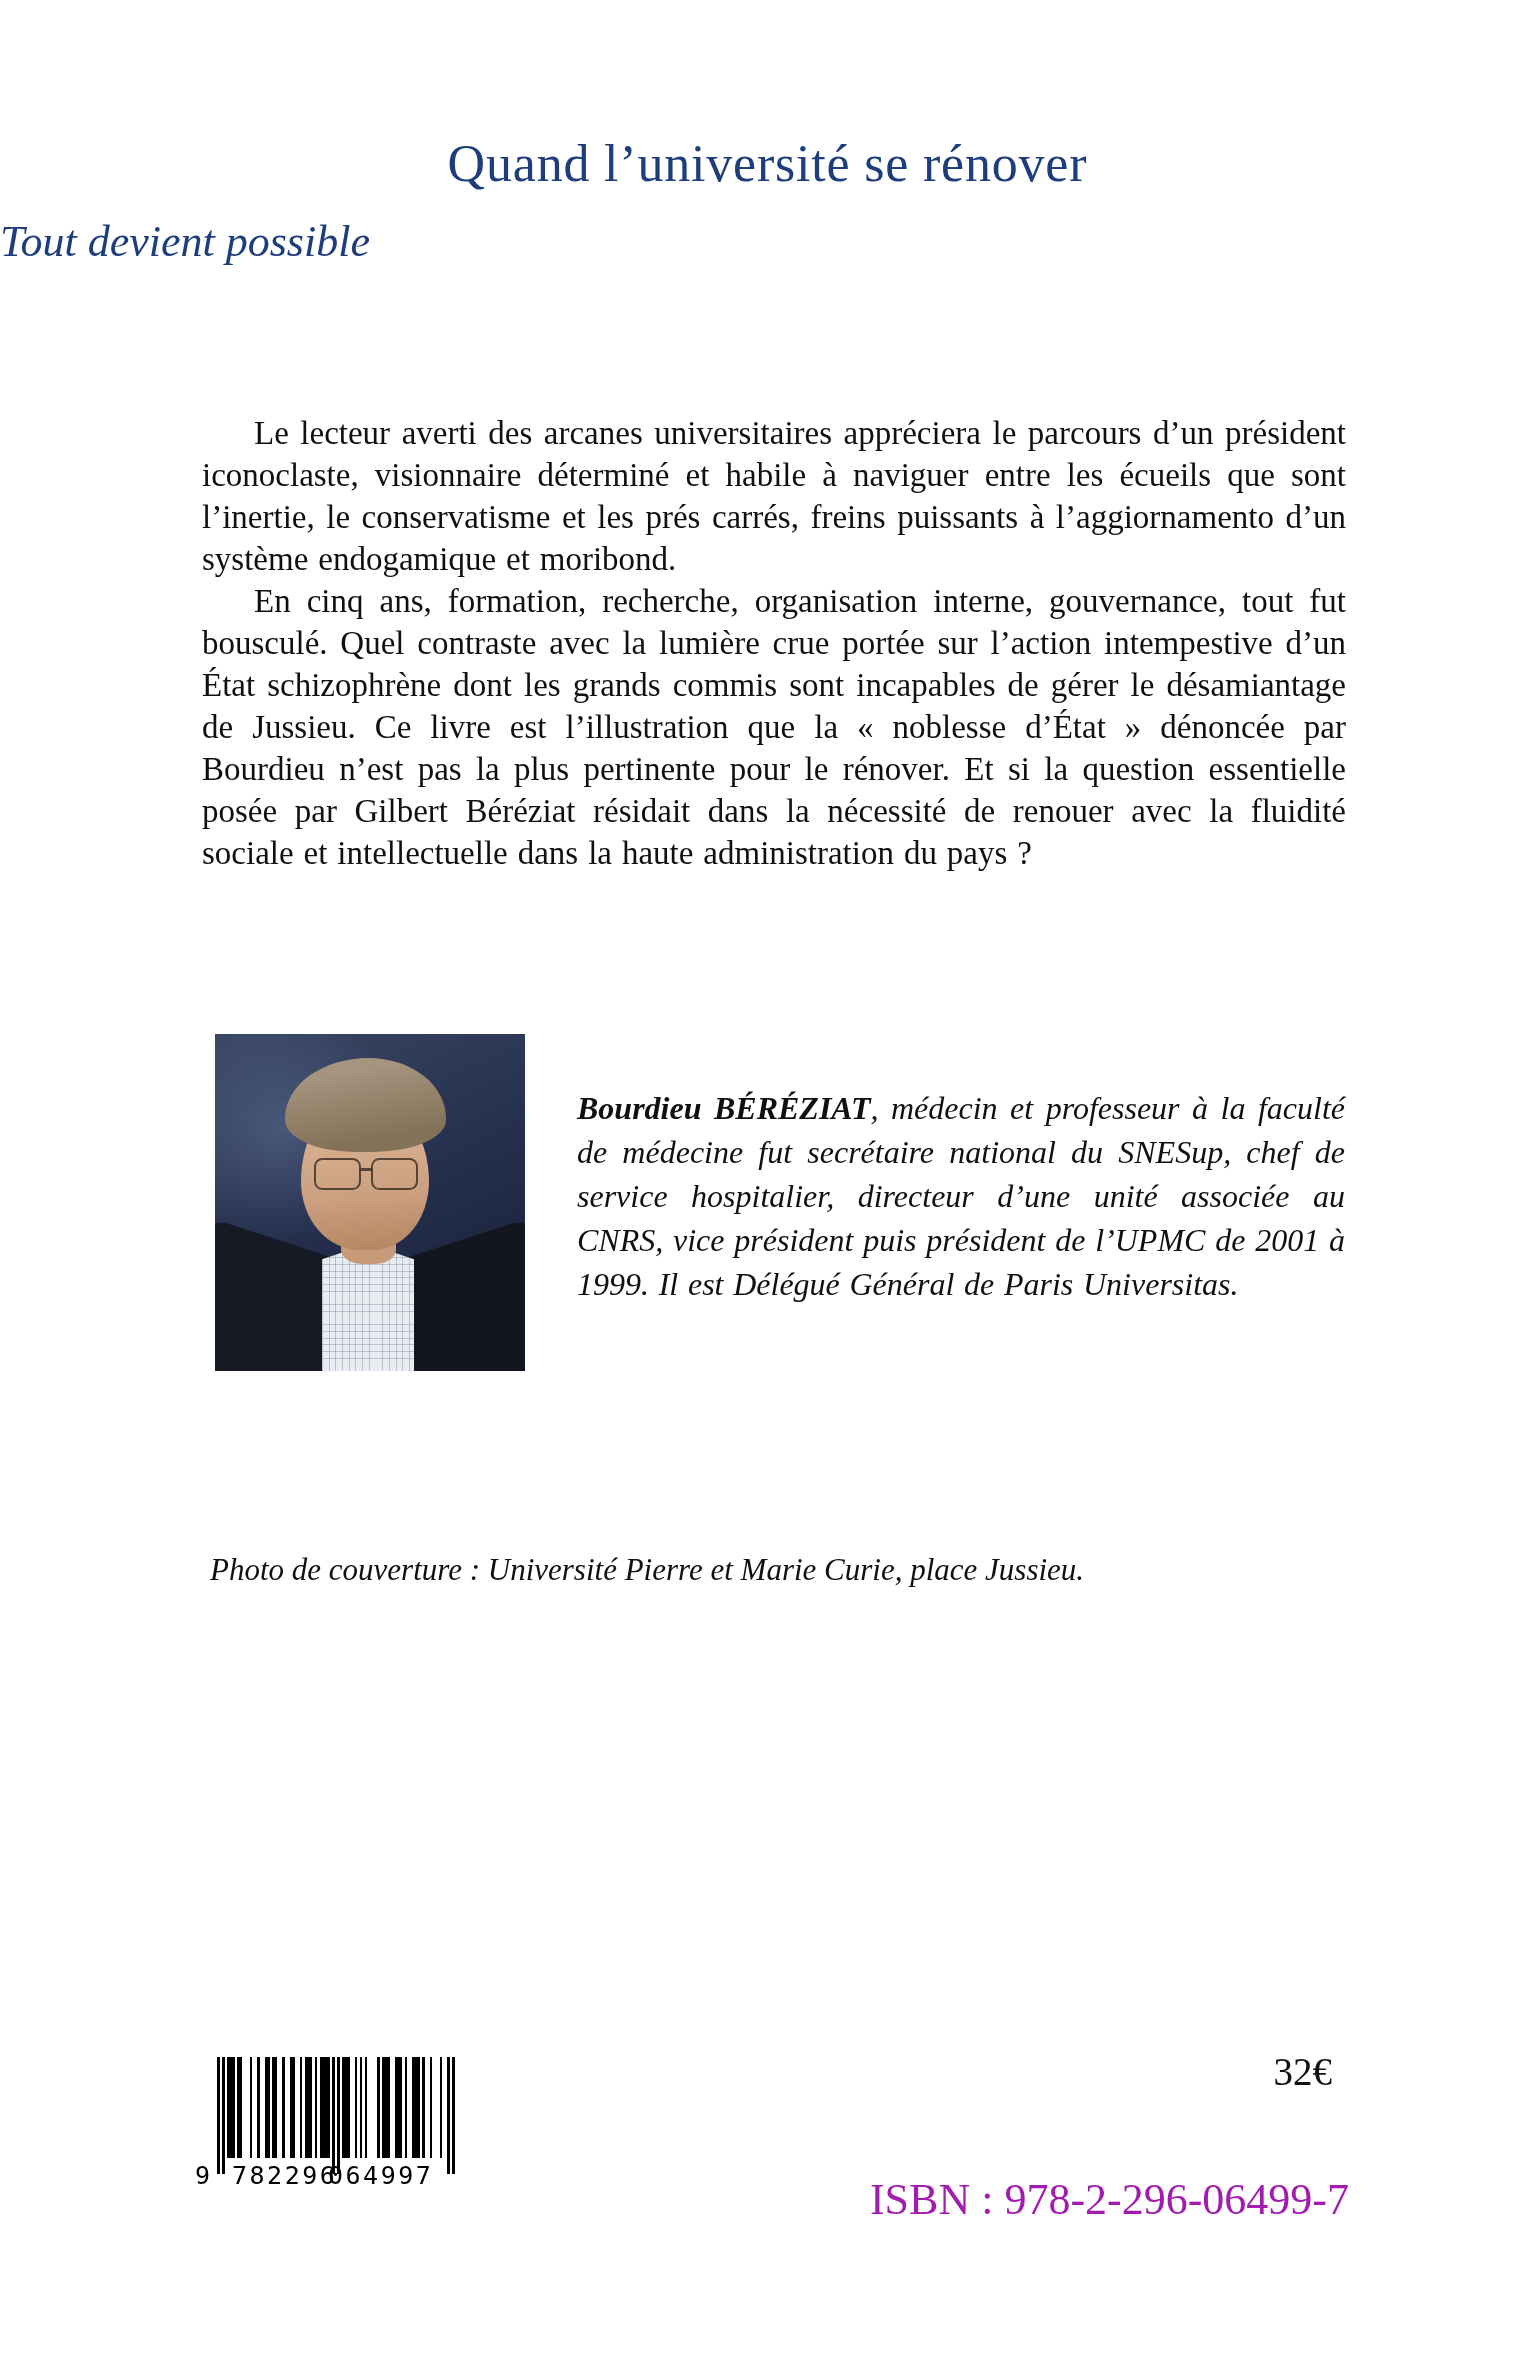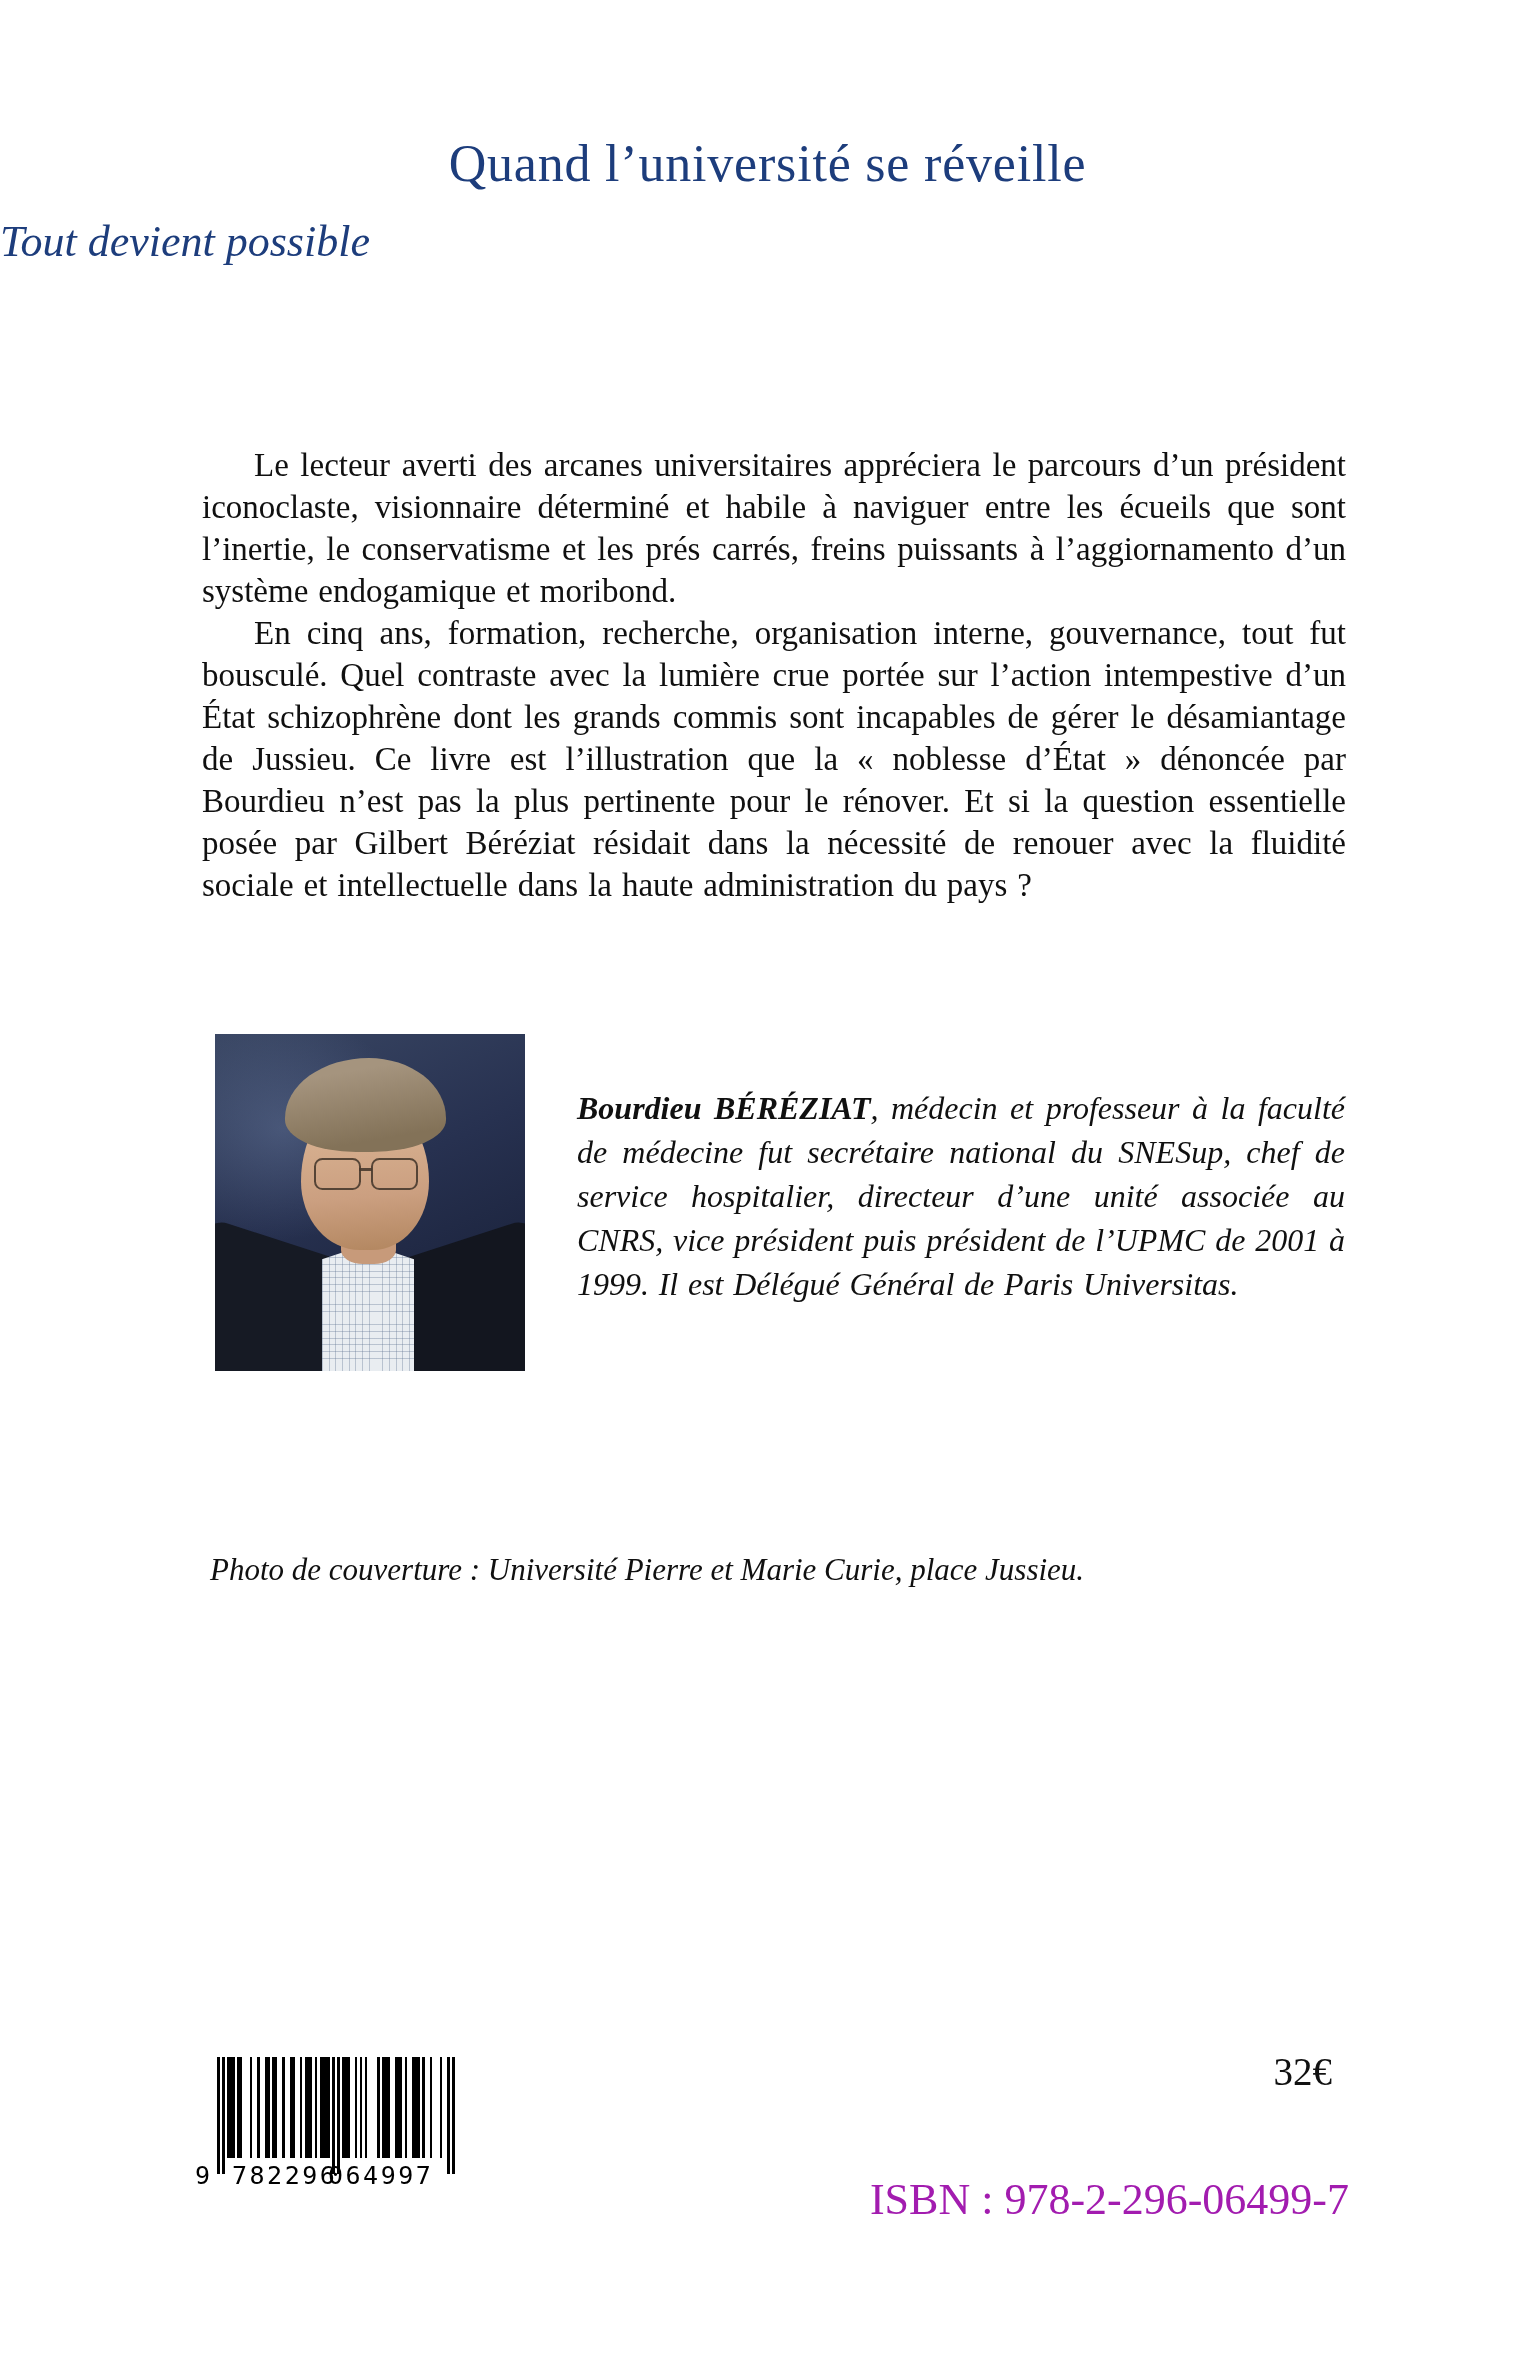--- a/index.html
+++ b/index.html
@@ -16,21 +16,21 @@
     text-align:center; font-size:52px; font-weight:400;
     color:var(--title-blue, #1d3d7c); letter-spacing:0.8px;
   }
   .subtitle {
     position:absolute; top:216px; left:0; right:0;
     font-size:44px; font-weight:400;
     font-style:italic; color:var(--title-blue, #1d3d7c);
   }
 
   .synopsis {
-    position:absolute; top:444px; left:202px; width:1144px;
+    position:absolute; top:412px; left:202px; width:1144px;
     font-size:33px; line-height:42px; text-align:justify;
     word-spacing:1.7px;
   }
   .synopsis p { text-indent:52px; }
 
   .photo {
     position:absolute; left:215px; top:1034px; width:310px; height:337px;
     overflow:hidden; background:
       radial-gradient(ellipse 218px 185px at 22% 28%, rgba(120,140,180,0.35), rgba(0,0,0,0) 60%),
       linear-gradient(155deg, #3a4764 0%, #273150 45%, #141b31 100%);
@@ -92,21 +92,21 @@
   .isbn {
     position:absolute; right:186px; top:2174px;
     font-size:44px; color:#a21caf;
   }
 </style>
 </head>
 <body>
 
 <div class="page">
 
-  <h1 class="title">Quand l’université se réveille</h1>
+  <h1 class="title">Quand l’université se rénover</h1>
   <h2 class="subtitle">Tout devient possible</h2>
 
   <div class="synopsis">
     <p>Le lecteur averti des arcanes universitaires appréciera le parcours d’un président iconoclaste, visionnaire déterminé et habile à naviguer entre les écueils que sont l’inertie, le conservatisme et les prés carrés, freins puissants à l’aggiornamento d’un système endogamique et moribond.</p>
     <p>En cinq ans, formation, recherche, organisation interne, gouvernance, tout fut bousculé. Quel contraste avec la lumière crue portée sur l’action intempestive d’un État schizophrène dont les grands commis sont incapables de gérer le désamiantage de Jussieu. Ce livre est l’illustration que la « noblesse d’État » dénoncée par Bourdieu n’est pas la plus pertinente pour le rénover. Et si la question essentielle posée par Gilbert Béréziat résidait dans la nécessité de renouer avec la fluidité sociale et intellectuelle dans la haute administration du pays ?</p>
   </div>
 
   <div class="photo">
     <div class="ph-jacket-l"></div>
     <div class="ph-jacket-r"></div>

